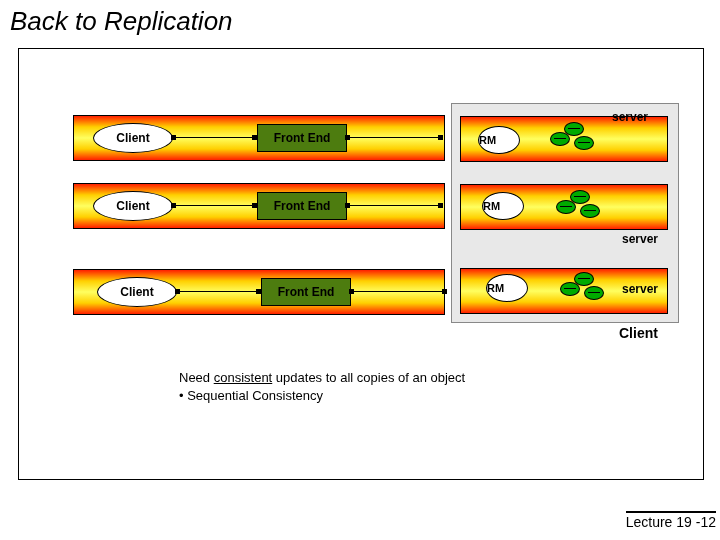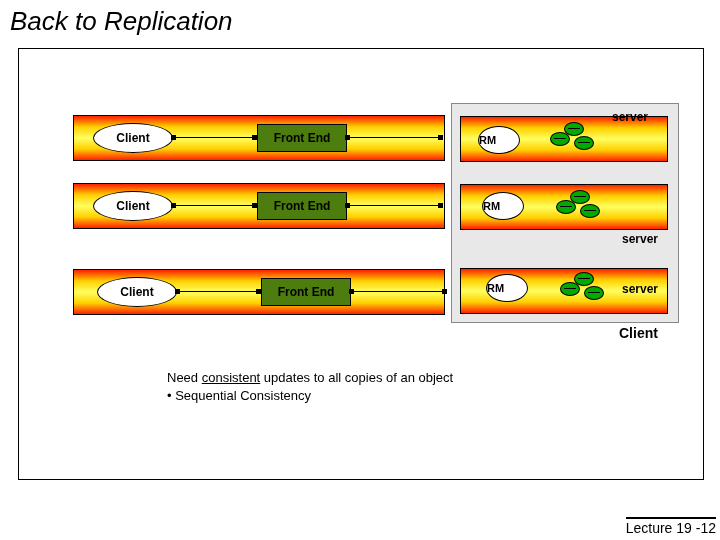--- a/index.html
+++ b/index.html
@@ -109,30 +109,30 @@
     font-size: 12px;
     font-weight: bold;
   }
   .service-label {
     position: absolute;
     font-size: 14px;
     font-weight: bold;
   }
   .note-block {
     position: absolute;
-    left: 148px;
+    left: 160px;
     top: 320px;
     font-size: 13px;
     line-height: 1.35;
   }
   .note-line1 .u { text-decoration: underline; }
   .lecture {
     position: absolute;
     right: 4px;
-    bottom: 4px;
+    bottom: 10px;
     font-size: 14px;
     border-top: 2px solid #000;
     padding-top: 1px;
   }
   .conn {
     position: absolute;
     height: 1px;
     background: #000;
   }
   .conn::before, .conn::after {

